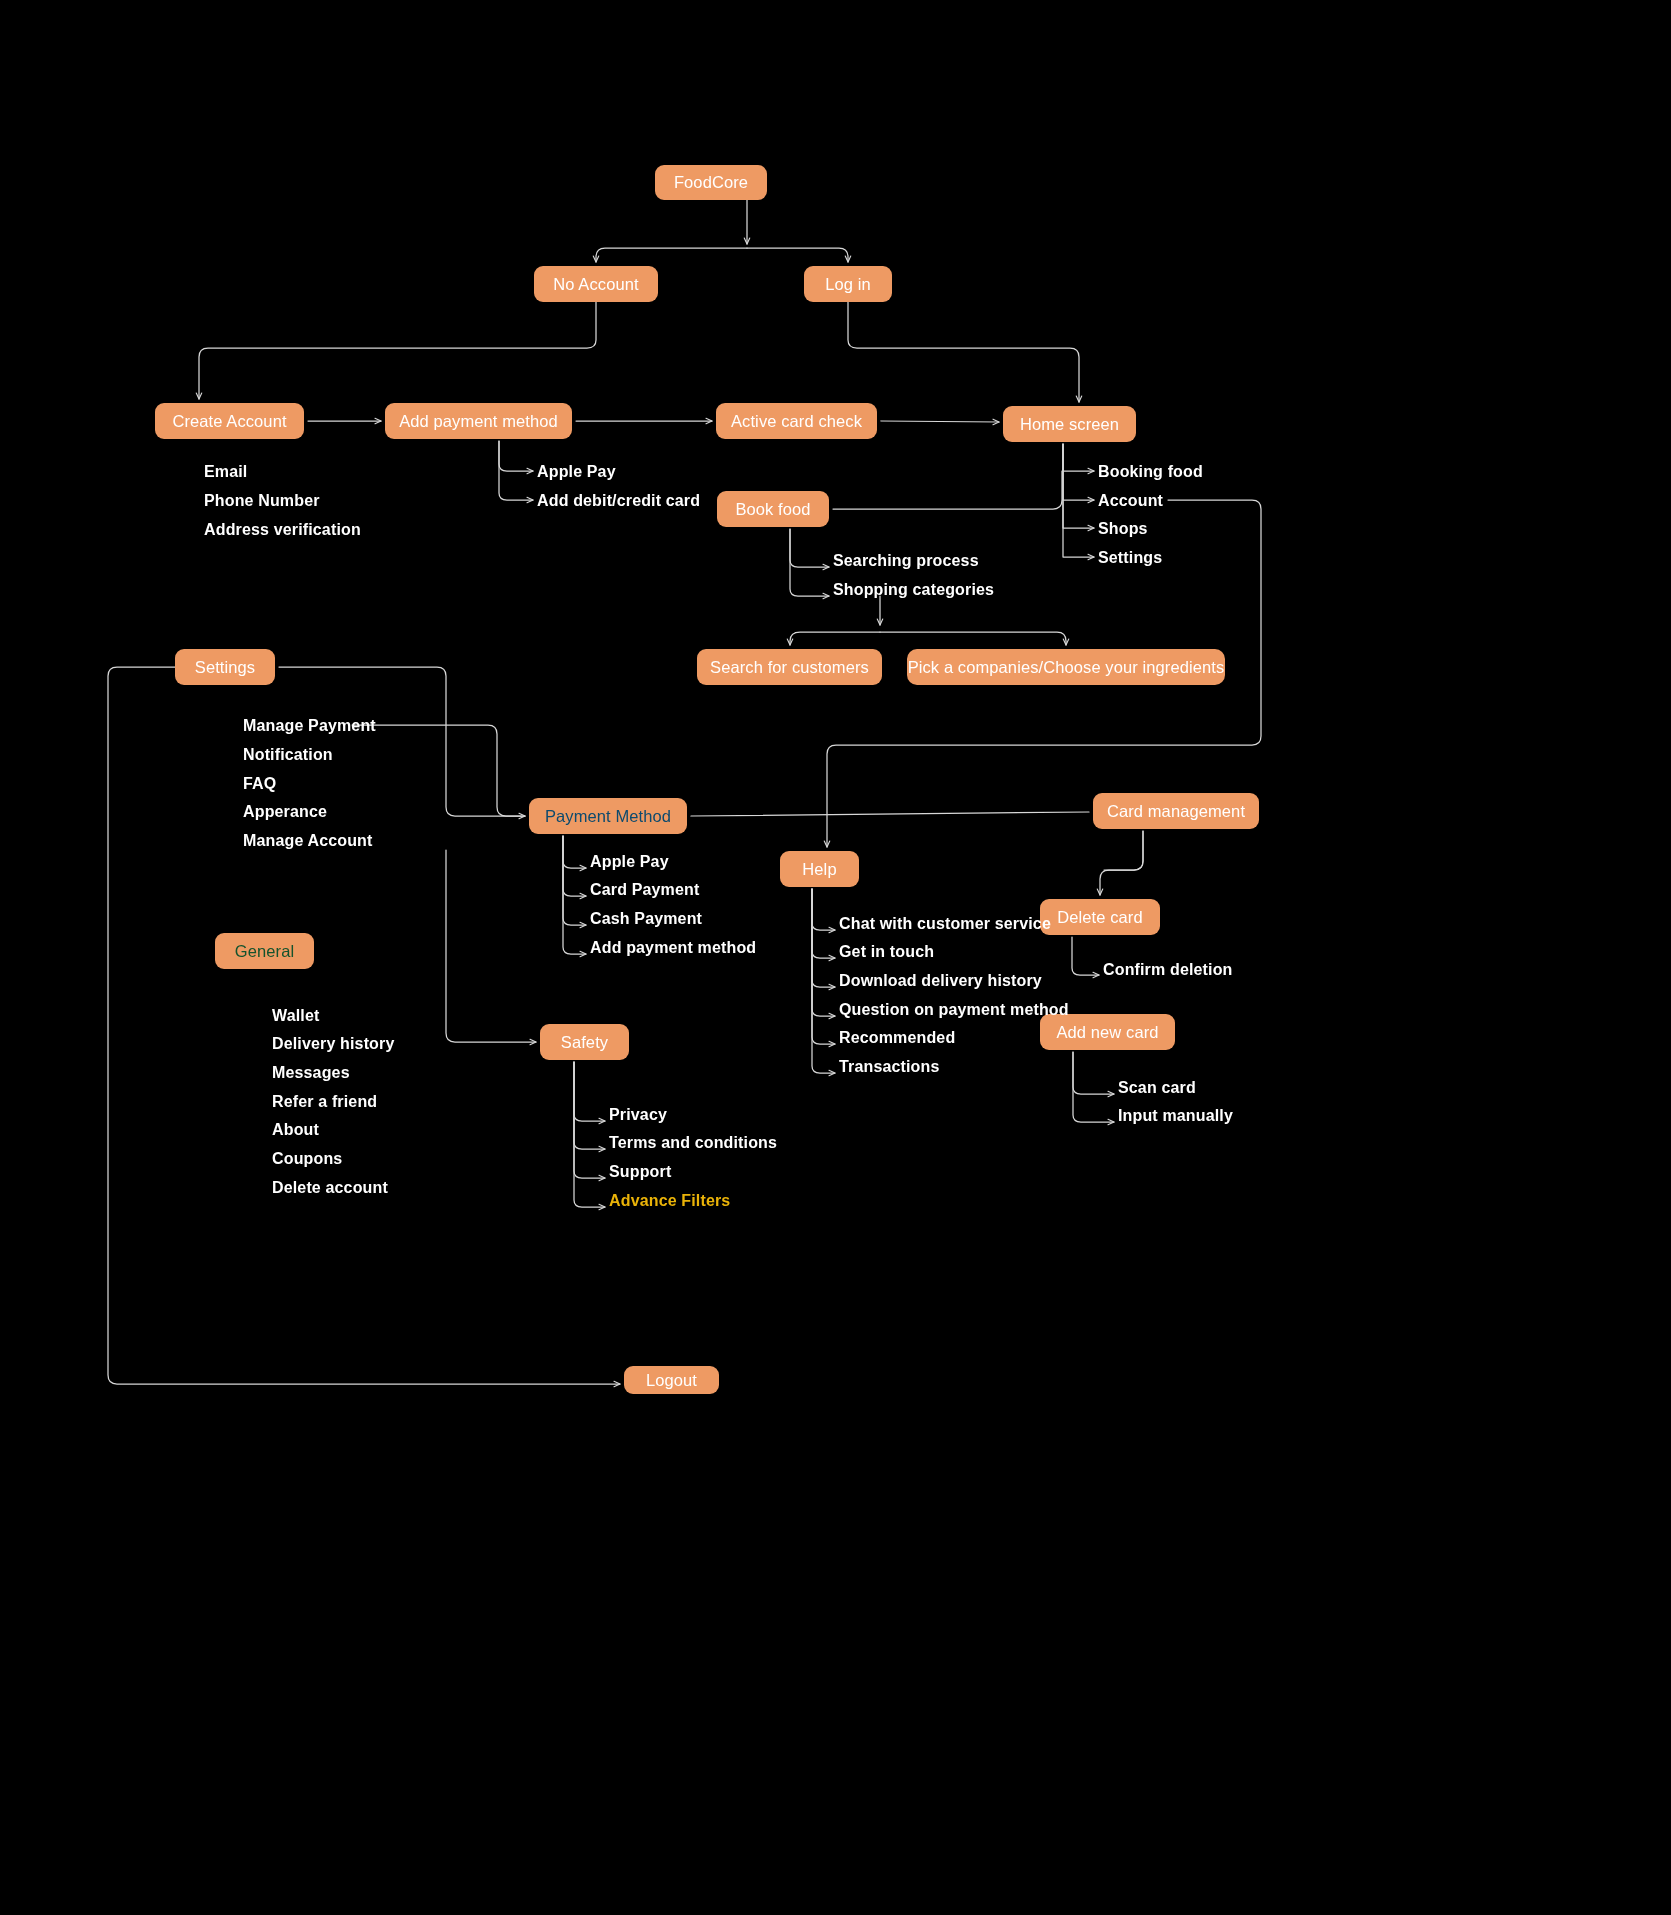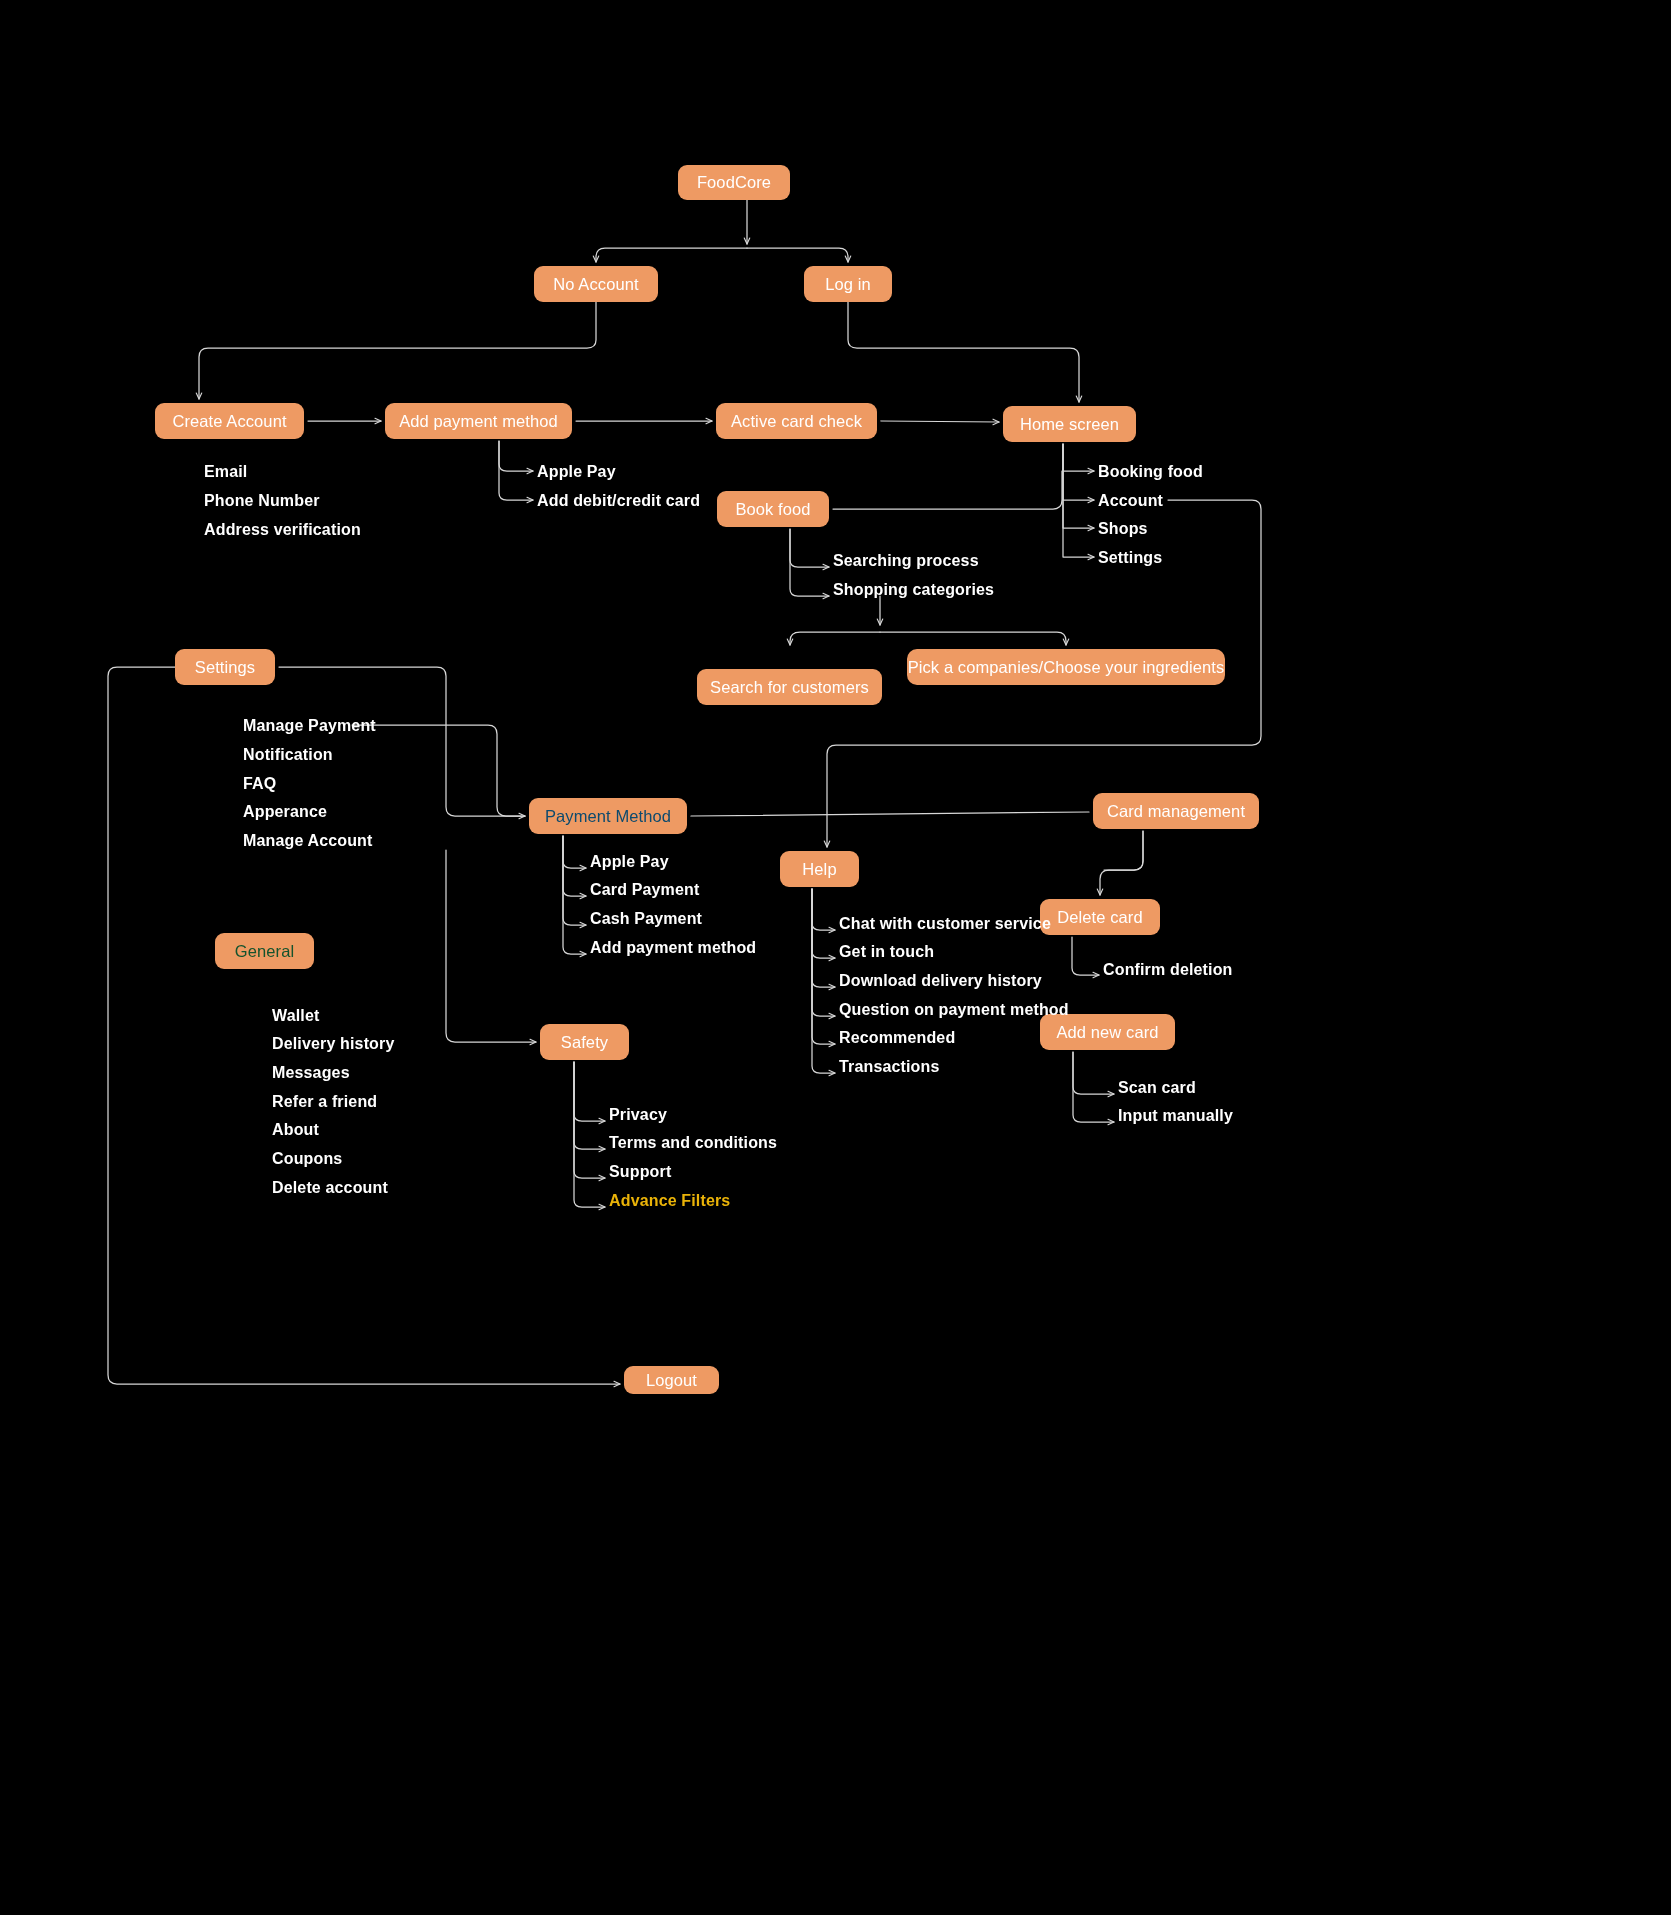--- a/index.html
+++ b/index.html
@@ -132,29 +132,29 @@
       <path d="M1073,1052 L1073,1087 Q1073,1094 1081,1094 L1114,1094"></path>
       <path d="M1073,1052 L1073,1115 Q1073,1122 1081,1122 L1114,1122"></path>
 
       <path d="M574,1062 L574,1114 Q574,1121 582,1121 L605,1121"></path>
       <path d="M574,1062 L574,1142 Q574,1149 582,1149 L605,1149"></path>
       <path d="M574,1062 L574,1171 Q574,1178 582,1178 L605,1178"></path>
       <path d="M574,1062 L574,1200 Q574,1207 582,1207 L605,1207"></path>
     </g>
   </svg>
 
-  <div class="node" style="left: 678px; top: 165px; width: 112px; height: 35px; background: rgb(238, 154, 99); color: rgb(255, 255, 255);">FoodCore</div>
+  <div class="node" style="left: 655px; top: 165px; width: 112px; height: 35px; background: rgb(238, 154, 99); color: rgb(255, 255, 255);">FoodCore</div>
   <div class="node" style="left: 534px; top: 266px; width: 124px; height: 36px; background: rgb(238, 154, 99); color: rgb(255, 255, 255);">No Account</div>
   <div class="node" style="left: 804px; top: 266px; width: 88px; height: 36px; background: rgb(238, 154, 99); color: rgb(255, 255, 255);">Log in</div>
   <div class="node" style="left: 155px; top: 403px; width: 149px; height: 36px; background: rgb(238, 154, 99); color: rgb(255, 255, 255);">Create Account</div>
   <div class="node" style="left: 385px; top: 403px; width: 187px; height: 36px; background: rgb(238, 154, 99); color: rgb(255, 255, 255);">Add payment method</div>
   <div class="node" style="left: 716px; top: 403px; width: 161px; height: 36px; background: rgb(238, 154, 99); color: rgb(255, 255, 255);">Active card check</div>
   <div class="node" style="left: 1003px; top: 406px; width: 133px; height: 36px; background: rgb(238, 154, 99); color: rgb(255, 255, 255);">Home screen</div>
   <div class="node" style="left: 717px; top: 491px; width: 112px; height: 36px; background: rgb(238, 154, 99); color: rgb(255, 255, 255);">Book food</div>
-  <div class="node" style="left: 697px; top: 649px; width: 185px; height: 36px; background: rgb(238, 154, 99); color: rgb(255, 255, 255); margin-top: 20px;">Search for customers</div>
+  <div class="node" style="left: 697px; top: 649px; width: 185px; height: 36px; background: rgb(238, 154, 99); color: rgb(255, 255, 255);">Search for customers</div>
   <div class="node" style="left: 907px; top: 649px; width: 318px; height: 36px; background: rgb(238, 154, 99); color: rgb(255, 255, 255); border-radius: 10px;">Pick a companies/Choose your ingredients</div>
   <div class="node" style="left: 175px; top: 649px; width: 100px; height: 36px; background: rgb(238, 154, 99); color: rgb(255, 255, 255);">Settings</div>
   <div class="node" style="left: 215px; top: 933px; width: 99px; height: 36px; background: rgb(238, 154, 99); color: #14532d;">General</div>
   <div class="node" style="left: 529px; top: 798px; width: 158px; height: 36px; background: rgb(238, 154, 99); color: #0c4a6e;">Payment Method</div>
   <div class="node" style="left: 1093px; top: 793px; width: 166px; height: 36px; background: rgb(238, 154, 99); color: rgb(255, 255, 255);">Card management</div>
   <div class="node" style="left: 780px; top: 851px; width: 79px; height: 36px; background: rgb(238, 154, 99); color: rgb(255, 255, 255);">Help</div>
   <div class="node" style="left: 1040px; top: 899px; width: 120px; height: 36px; background: rgb(238, 154, 99); color: rgb(255, 255, 255);">Delete card</div>
   <div class="node" style="left: 1040px; top: 1014px; width: 135px; height: 36px; background: rgb(238, 154, 99); color: rgb(255, 255, 255);">Add new card</div>
   <div class="node" style="left: 540px; top: 1024px; width: 89px; height: 36px; background: rgb(238, 154, 99); color: rgb(255, 255, 255);">Safety</div>
   <div class="node" style="left: 624px; top: 1366px; width: 95px; height: 28px; background: rgb(238, 154, 99); color: rgb(255, 255, 255);">Logout</div>

